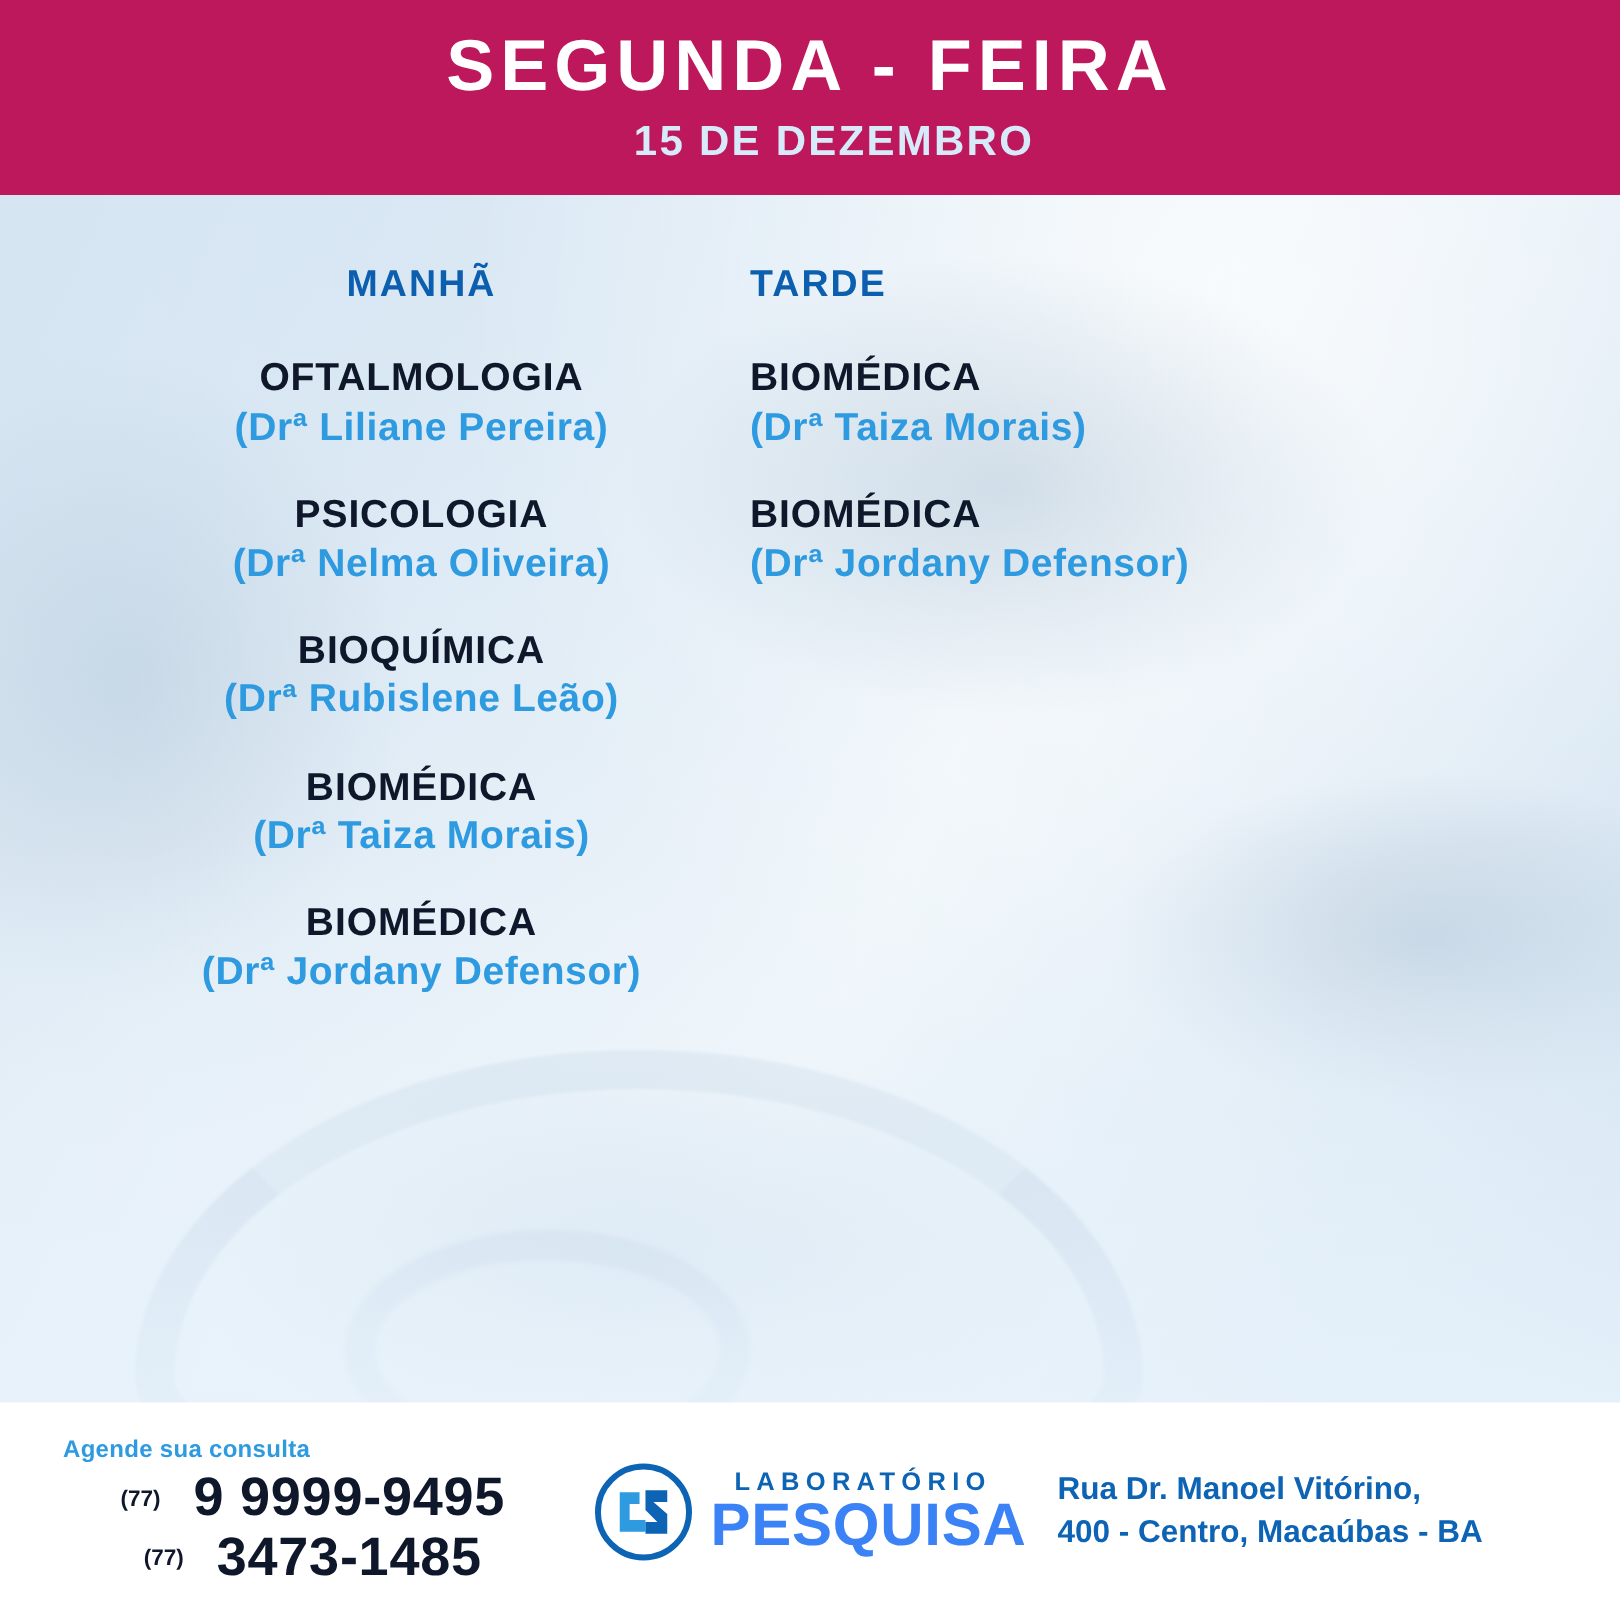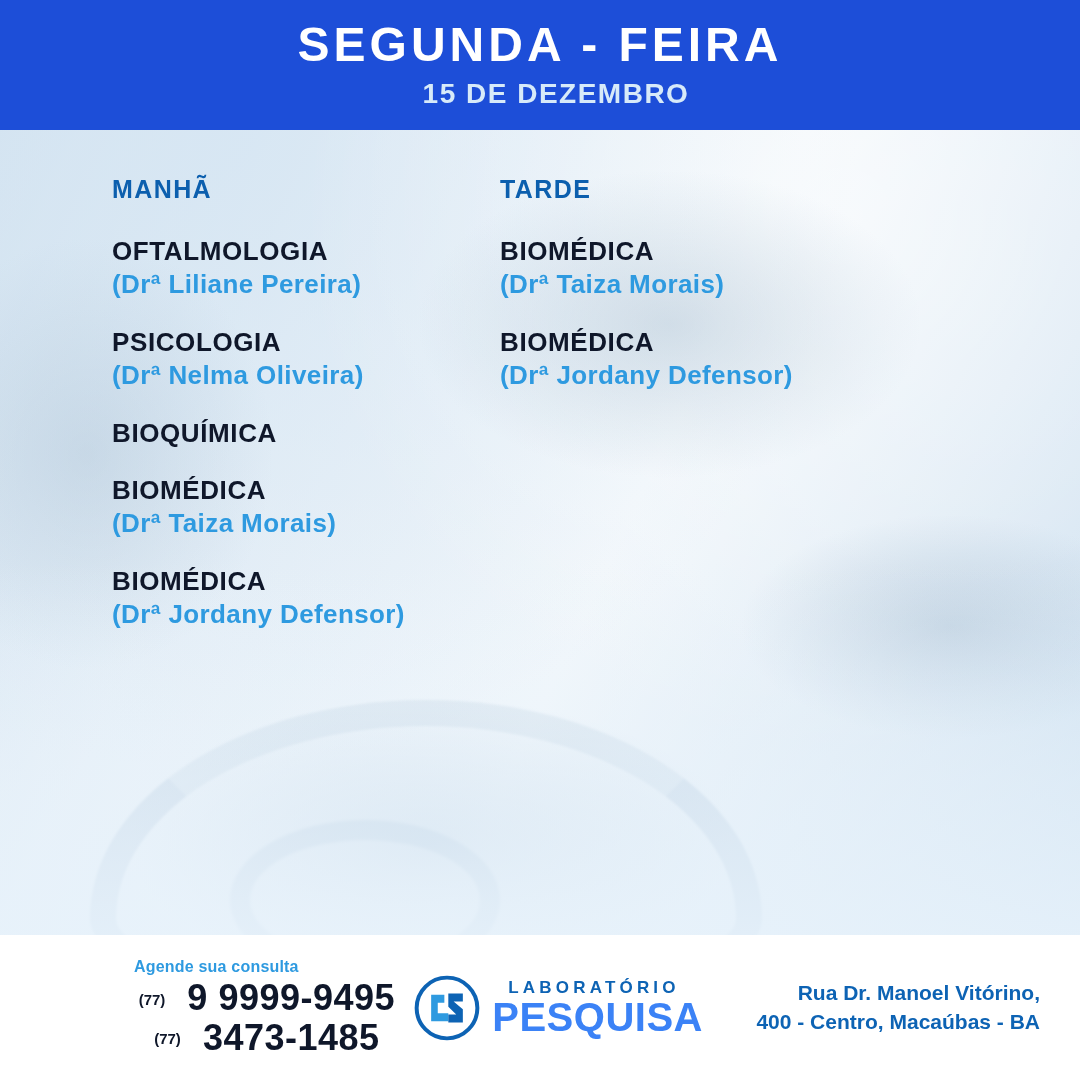--- a/index.html
+++ b/index.html
@@ -70,21 +70,21 @@
     background: linear-gradient(180deg, rgba(235,244,251,0) 0%, rgba(233,243,251,0.55) 42%, rgba(231,242,251,0.92) 78%, #e9f3fb 100%);
   }
 
   
   .header {
     position: absolute;
     left: 0;
     top: 0;
     width: 1080px;
     height: 130px;
-    background: #1d4ed8;
+    background: #be185d;
     text-align: center;
   }
   .header-title {
     margin: 0;
     padding-top: 20px;
     color: #ffffff;
     font-size: 48px;
     font-weight: bold;
     letter-spacing: 4px;
     line-height: 1.05;
@@ -103,21 +103,21 @@
   .schedule {
     position: absolute;
     left: 0;
     top: 175px;
     width: 1080px;
     display: flex;
   }
   .col {
     box-sizing: border-box;
   }
-  .col-morning { width: 450px; padding-left: 112px; }
+  .col-morning { width: 450px; padding-left: 112px; text-align: center; }
   .col-afternoon { width: 500px; padding-left: 50px; }
 
   .col-title {
     color: #0c5fae;
     font-size: 25px;
     font-weight: bold;
     letter-spacing: 1.4px;
     margin: 0 0 32px 0;
   }
   .entry { margin-bottom: 27px; }
@@ -144,23 +144,22 @@
     left: 0;
     bottom: 0;
     width: 1080px;
     height: 145px;
     background: #ffffff;
     display: flex;
     align-items: center;
   }
   .footer-left {
     width: 375px;
-    padding-left: 99px;
+    padding-left: 42px;
     box-sizing: border-box;
-    margin-left: 35px;
   }
   .footer-cta {
     color: #2e9ae0;
     font-size: 16px;
     font-weight: bold;
     letter-spacing: 0.2px;
     margin: 0 0 2px 0;
   }
   .phone-line {
     display: flex;
@@ -204,21 +203,21 @@
     color: #3b82f6;
     font-size: 40px;
     font-weight: bold;
     letter-spacing: 0.5px;
     margin-top: 1px;
   }
   .footer-right {
     width: 375px;
     padding-right: 40px;
     box-sizing: border-box;
-    text-align: right;
+    text-align: left;
     color: #0d63b4;
     font-size: 21px;
     font-weight: bold;
     line-height: 1.35;
   }
 </style>
 </head>
 <body>
 
 <div class="poster">
@@ -242,20 +241,21 @@
       <div class="entry">
         <p class="entry-spec">OFTALMOLOGIA</p>
         <p class="entry-doc">(Drª Liliane Pereira)</p>
       </div>
       <div class="entry">
         <p class="entry-spec">PSICOLOGIA</p>
         <p class="entry-doc">(Drª Nelma Oliveira)</p>
       </div>
       <div class="entry">
         <p class="entry-spec">BIOQUÍMICA</p>
+        <p class="entry-doc">(Drª Rubislene Leão)</p>
       </div>
       <div class="entry">
         <p class="entry-spec">BIOMÉDICA</p>
         <p class="entry-doc">(Drª Taiza Morais)</p>
       </div>
       <div class="entry">
         <p class="entry-spec">BIOMÉDICA</p>
         <p class="entry-doc">(Drª Jordany Defensor)</p>
       </div>
     </div>

